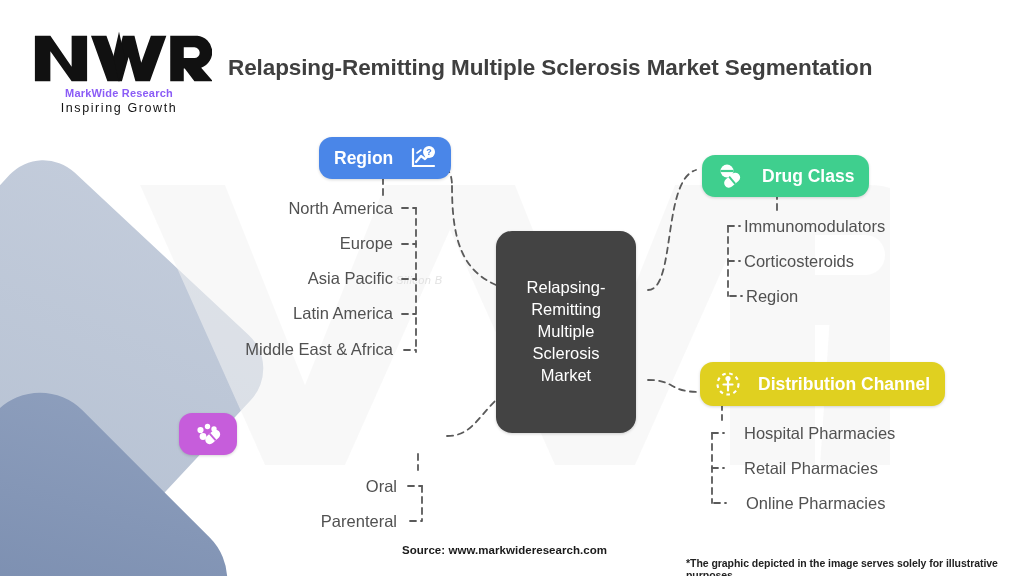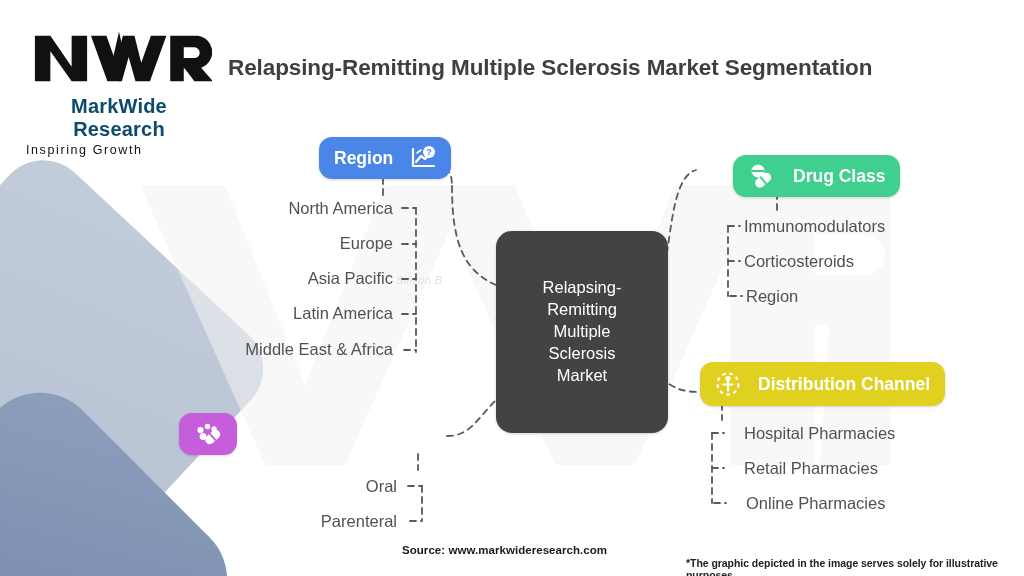--- a/index.html
+++ b/index.html
@@ -33,54 +33,54 @@
   .wm-txt{
     position:absolute;left:396px;top:274px;
     font-size:11px;color:#e2e2e2;letter-spacing:.4px;
     font-style:italic;white-space:nowrap;
   }
 
   
   .logo{position:absolute;left:26px;top:28px;width:186px;height:96px;}
   .logo-mark{position:relative;height:58px;}
   .logo-name{
-    text-align:center;font-weight:bold;font-size:20px;color:#0c4a6e;
-    letter-spacing:.2px;margin-top:9px;
+    text-align:center;font-weight:bold;font-size:11px;color:#8b5cf6;
+    letter-spacing:.2px;margin-top:1px;
   }
   .logo-tag{
-    text-align:left;font-size:12.5px;color:#111;letter-spacing:1.6px;
+    text-align:center;font-size:12.5px;color:#111;letter-spacing:1.6px;
     margin-top:2px;
   }
   .title{
     position:absolute;left:228px;top:55px;width:720px;
     font-size:22.5px;font-weight:bold;color:#3f3f3f;letter-spacing:-.1px;
   }
 
   
   .center-node{
-    position:absolute;left:496px;top:231px;width:172px;height:202px;
+    position:absolute;left:496px;top:231px;width:140px;height:202px;
     background:#434343;border-radius:16px;
     display:flex;align-items:center;justify-content:center;
     box-shadow:0 1px 3px rgba(0,0,0,.18);
   }
   .center-node-text{
     color:#fff;font-size:16.5px;line-height:1.33;text-align:center;
     padding:0 8px;
   }
 
   
   .pill{
     position:absolute;display:flex;align-items:center;gap:17px;
     border-radius:13px;padding:9px 15px;
     color:#fff;font-size:17.5px;font-weight:bold;
     box-shadow:0 1px 3px rgba(0,0,0,.16);
     white-space:nowrap;
   }
   .pill-region{left:319px;top:137px;background:#4a86e8;}
-  .pill-drug{left:733px;top:155px;background:#3fcf8e;}
+  .pill-drug{left:702px;top:155px;background:#3fcf8e;}
   .pill-dist{left:700px;top:362px;background:#e0d020;}
   .pill-route{left:179px;top:413px;background:#c65ddb;}
   .pill .pill-icon{display:flex;align-items:center;justify-content:center;}
 
   
   .leaf{
     position:absolute;font-size:16.5px;color:#515151;white-space:nowrap;
   }
   .leaf-r{text-align:right;}
   .leaf-l{text-align:left;}

